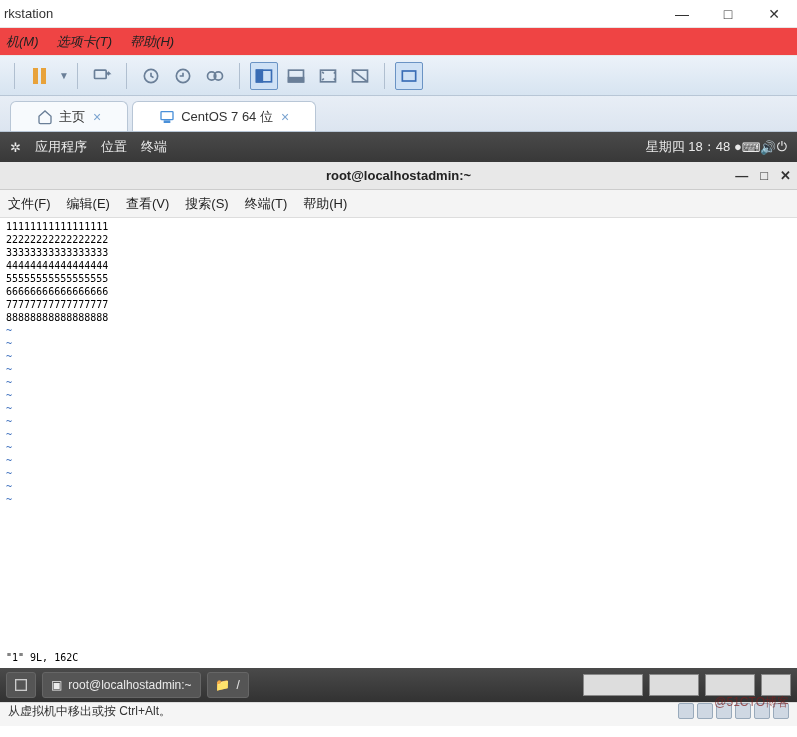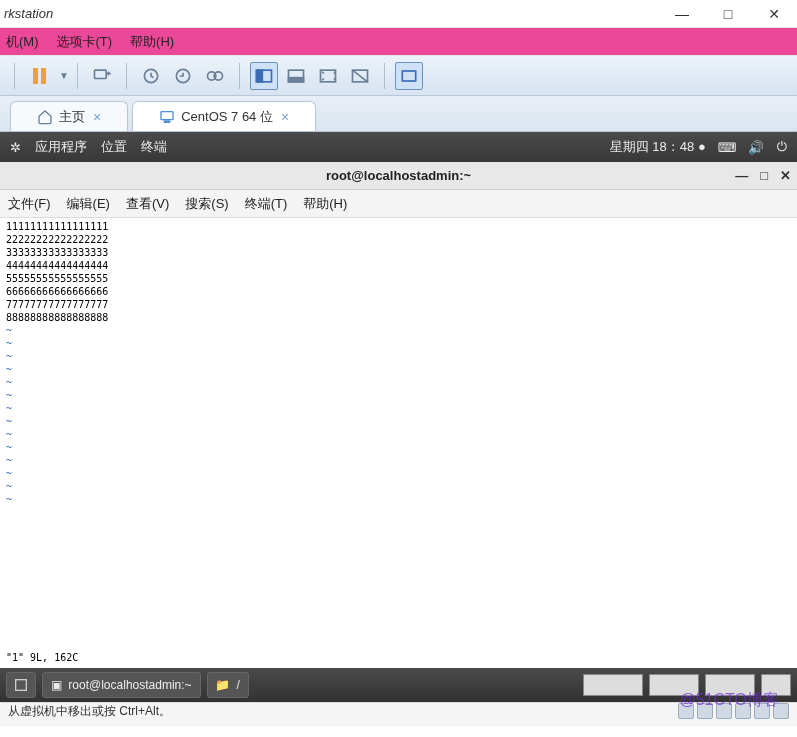--- a/index.html
+++ b/index.html
@@ -1,53 +1,53 @@
 <!DOCTYPE html>
 <html><head>
 <meta charset="utf-8">
 <style>
   * { box-sizing: border-box; margin: 0; padding: 0; }
   body { font-family: "Microsoft YaHei", "Segoe UI", Arial, sans-serif; font-size: 13px; background: #fff; width: 797px; height: 737px; overflow: hidden; position: relative; }
   .titlebar { height: 28px; display: flex; align-items: center; justify-content: space-between; padding: 0 0 0 4px; background: #fff; border-bottom: 1px solid #e6e6e6; }
-  .titlebar .title { color: #333; font-style: italic; }
+  .titlebar .title { color: #333; }
   .titlebar .winbtns { display: flex; }
   .titlebar .winbtns div { width: 46px; height: 28px; display: flex; align-items: center; justify-content: center; color: #333; font-size: 14px; }
-  .menubar { height: 28px; background: #ec4899; display: flex; align-items: center; padding: 0 6px; border-bottom: 1px solid #e8e8e8; }
+  .menubar { height: 28px; background: #ef4444; display: flex; align-items: center; padding: 0 6px; border-bottom: 1px solid #e8e8e8; font-style: italic; }
   .menubar span { margin-right: 18px; color: #222; }
   .toolbar { height: 40px; background: linear-gradient(#ecf2f9,#d7e4f1); border-bottom: 1px solid #b8c6d6; display: flex; align-items: center; padding: 0 6px; }
   .tb-sep { width: 1px; height: 26px; background: #b0bfd0; margin: 0 8px; }
   .tb-btn { width: 28px; height: 28px; display: flex; align-items: center; justify-content: center; margin: 0 2px; color: #6a7f98; }
   .tb-btn svg { width: 20px; height: 20px; }
   .tab-strip { height: 36px; background: linear-gradient(#e8eef6,#dce5f0); display: flex; align-items: flex-end; padding: 0 10px; border-bottom: 1px solid #b8c6d6; }
   .tab { display: flex; align-items: center; height: 30px; padding: 0 26px; margin-right: 4px; background: #f7fafd; border: 1px solid #b8c6d6; border-bottom: none; border-radius: 6px 6px 0 0; font-size: 13px; color: #333; }
   .tab.active { background: #fff; font-weight: normal; }
   .tab .icon { width: 16px; height: 16px; margin-right: 6px; display: inline-flex; align-items: center; justify-content: center; }
   .tab .close { margin-left: 8px; color: #7aa3d0; font-size: 14px; }
   .vm-topbar { height: 30px; background: linear-gradient(#4a4a4a,#383838); display: flex; align-items: center; color: #eaeaea; padding: 0 10px; font-size: 13px; justify-content: space-between; }
   .vm-topbar .left { display: flex; align-items: center; gap: 14px; }
   .vm-topbar .left .item { display: flex; align-items: center; gap: 4px; }
-  .vm-topbar .right { display: flex; align-items: center; gap: 12px; }
+  .vm-topbar .right { display: flex; align-items: center; }
   .vm-titlebar { height: 28px; background: #e8e8e8; display: flex; align-items: center; justify-content: center; color: #222; font-weight: bold; font-size: 13px; position: relative; border-bottom: 1px solid #ccc; }
   .vm-titlebar .wbtns { position: absolute; right: 6px; display: flex; gap: 12px; color: #333; }
   .term-menubar { height: 28px; background: #f4f4f4; display: flex; align-items: center; padding: 0 8px; border-bottom: 1px solid #ddd; font-size: 13px; text-align: right; }
   .term-menubar span { margin-right: 16px; color: #222; }
   .term-body { background: #fff; height: 450px; padding: 2px 6px; font-family: "DejaVu Sans Mono", "Courier New", monospace; font-size: 10px; color: #000; line-height: 1.3; position: relative; }
   .term-body .lines div { white-space: pre; }
   .term-body .tilde { color: #3b6ebc; }
   .term-body .cursor { display:inline-block; background:#000; color:#fff; }
   .term-body .status { position: absolute; bottom: 4px; left: 6px; font-family: inherit; }
   .vm-taskbar { height: 34px; background: linear-gradient(#4a4a4a,#323232); display: flex; align-items: center; padding: 0 6px; gap: 6px; }
   .vm-taskbar .task { height: 26px; display: flex; align-items: center; padding: 0 8px; background: #555; border: 1px solid #666; border-radius: 3px; color: #eaeaea; font-size: 12px; gap: 6px; }
   .vm-taskbar .sq { width: 30px; height: 26px; background: #555; border:1px solid #666; border-radius:3px; display:flex; align-items:center; justify-content:center; }
   .vm-taskbar .boxes { margin-left: auto; display:flex; gap:6px; }
   .vm-taskbar .boxes .b { width: 60px; height: 22px; background:#ddd; border:1px solid #888; }
   .statusbar { height: 24px; background: #f5f5f5; display: flex; align-items: flex-start; padding: 0 8px; font-size: 12px; color: #333; justify-content: space-between; border-top:1px solid #ddd; }
   .statusbar .tray { display:flex; gap:3px; align-items:center; }
   .statusbar .tray div { width:16px; height:16px; background:#cfd8e3; border:1px solid #9ab; border-radius:2px; }
-  .watermark { position:absolute; right:18px; bottom:26px; font-size:16px; color:#6d28d9; opacity:0.7; }
+  .watermark { position:absolute; right:8px; bottom:26px; font-size:12px; color:#7f1d1d; opacity:0.7; }
   .pause-icon { display:flex; gap:3px; }
   .pause-icon div { width:5px; height:16px; background:#e8a23a; }
   .dropdown-arrow { margin-left:4px; color:#6a7f98; font-size:10px; }
   .view-active { border:1px solid #6a93c4; background:#cfe1f5; border-radius:2px; }
 </style>
 </head>
 <body>
 
 <div class="titlebar">
   <span class="title">rkstation</span>

